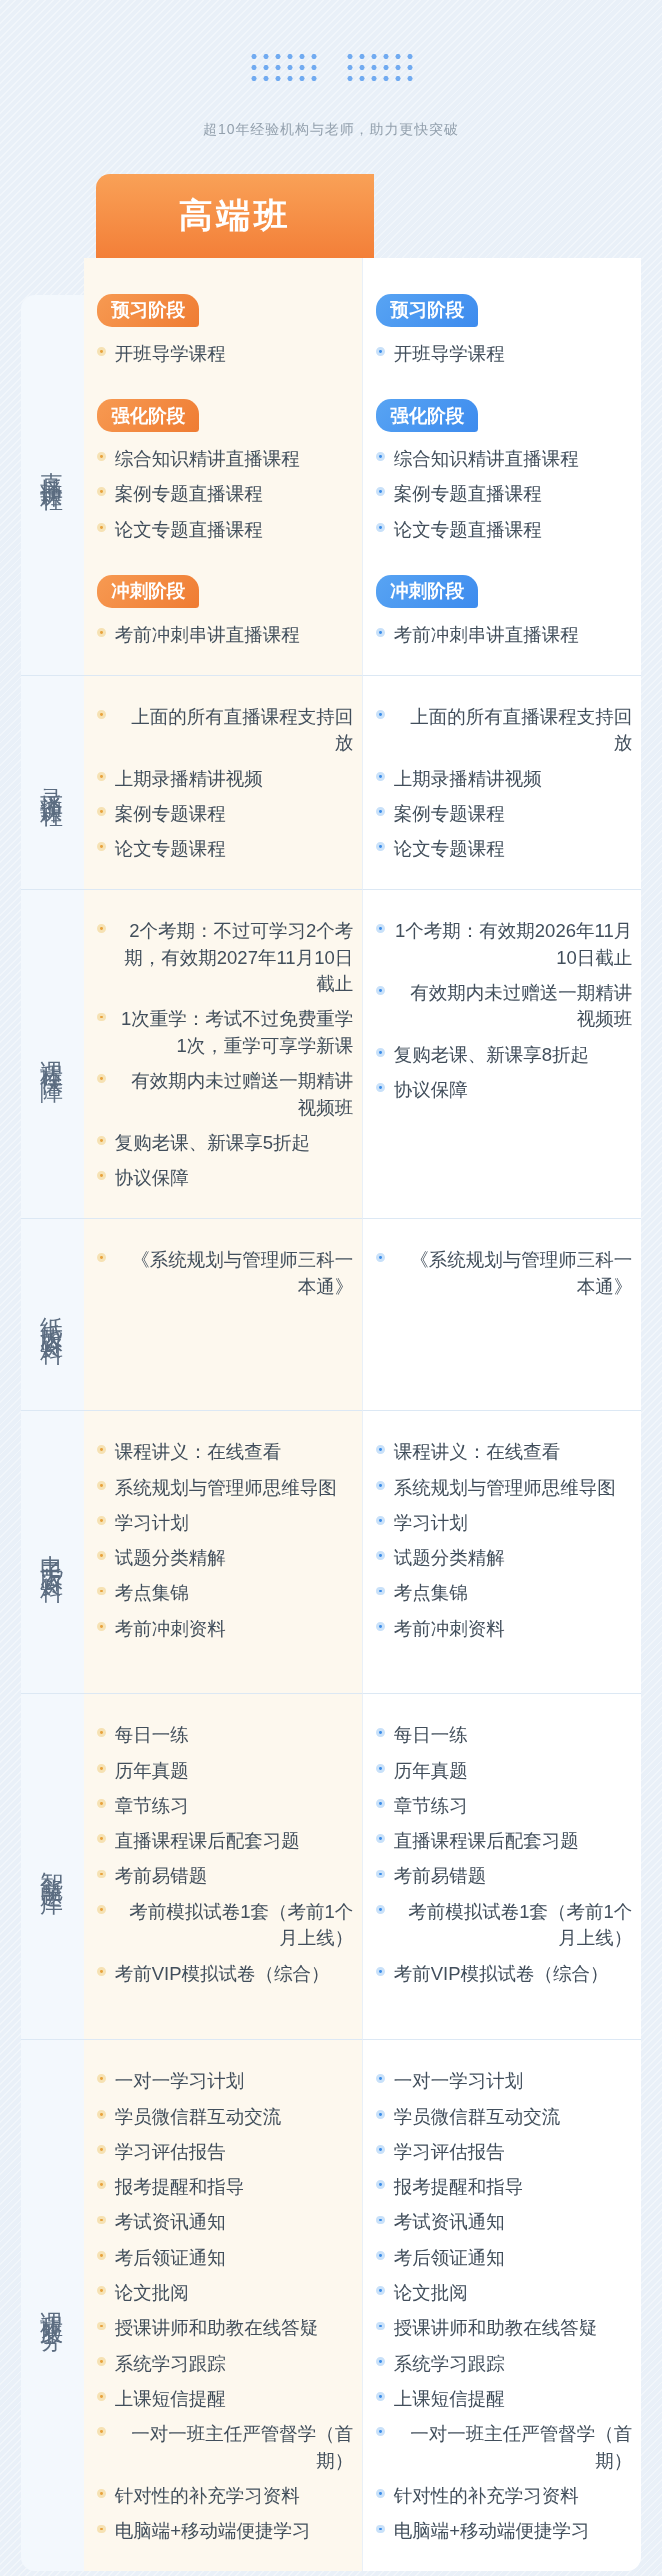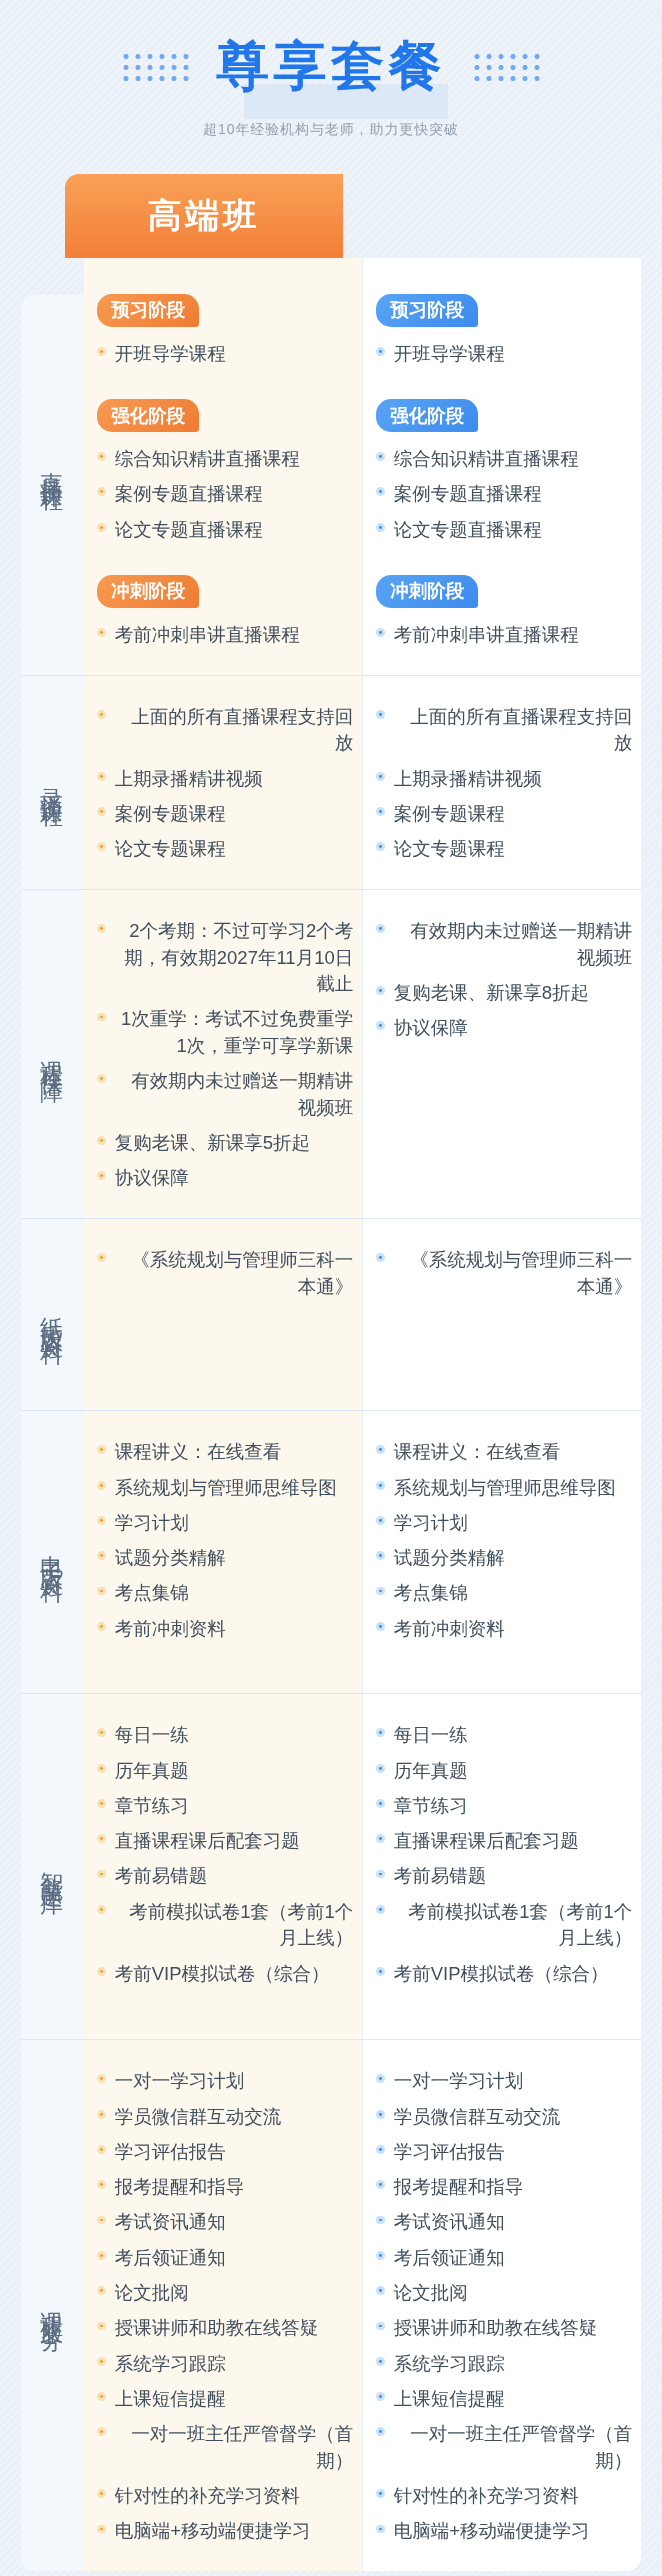--- a/index.html
+++ b/index.html
@@ -26,21 +26,21 @@
   }
   .page-title::after {
     content:""; position:absolute; z-index:-1;
     left:28px; right:-1.8px; bottom:-16px; height:35px;
     background:var(--title-highlight,#dde8f6);
   }
   .subtitle { text-align:center; font-size:14px; line-height:36px; color:var(--subtitle-gray,#93a0ad); letter-spacing:0.9px; }
   .subtitle-wrap { margin-top:12.4px; margin-bottom:26.5px; }
   
   .card { width:620px; margin:0 auto; }
-  .header-row { display:flex; margin-left:44px; }
+  .header-row { display:flex; margin-left:75px; }
   .col-header {
     height:84px; display:flex; align-items:center; justify-content:center;
     color:#fff; font-size:34px; font-weight:700; letter-spacing:3.5px;
   }
   .col-header.orange { width:278px; border-top-left-radius:14px;
     background:linear-gradient(180deg, var(--orange-start,#f9a157), var(--orange-end,#f37f38)); }
   .col-header.blue { width:279px; border-top-right-radius:14px;
     background:linear-gradient(180deg, var(--blue-start,#5aa5f4), var(--blue-end,#3d8cef)); }
   
   .cbody { display:flex; flex-direction:column; }
@@ -87,21 +87,20 @@
   .bullet.b { background:var(--bullet-blue,#3a8ce9); border:3.5px solid var(--bullet-blue-halo,#c9e1f9); }
   .itext { font-size:18.5px; line-height:26.5px; color:var(--text-dark,#414e5b); }
 </style>
 </head>
 <body>
 
 <div class="page">
 
   <div class="title-row">
     <span class="dots"></span>
-    <h1 class="page-title">尊享套餐</h1>
     <span class="dots"></span>
   </div>
 
   <div class="subtitle-wrap">
     <div class="subtitle">超10年经验机构与老师，助力更快突破</div>
   </div>
 
   <div class="card">
     <div class="header-row">
       <div class="col-header orange">高端班</div>
@@ -207,20 +206,24 @@
               <div class="itext">复购老课、新课享5折起</div>
             </div>
             <div class="item">
               <div class="bullet o"></div>
               <div class="itext">协议保障</div>
             </div>
           </div>
           <div class="cell right">
             <div class="item">
               <div class="bullet b"></div>
+              <div class="itext">1个考期：有效期2026年11月10日截止</div>
+            </div>
+            <div class="item">
+              <div class="bullet b"></div>
               <div class="itext">有效期内未过赠送一期精讲视频班</div>
             </div>
             <div class="item">
               <div class="bullet b"></div>
               <div class="itext">复购老课、新课享8折起</div>
             </div>
             <div class="item">
               <div class="bullet b"></div>
               <div class="itext">协议保障</div>
             </div>

